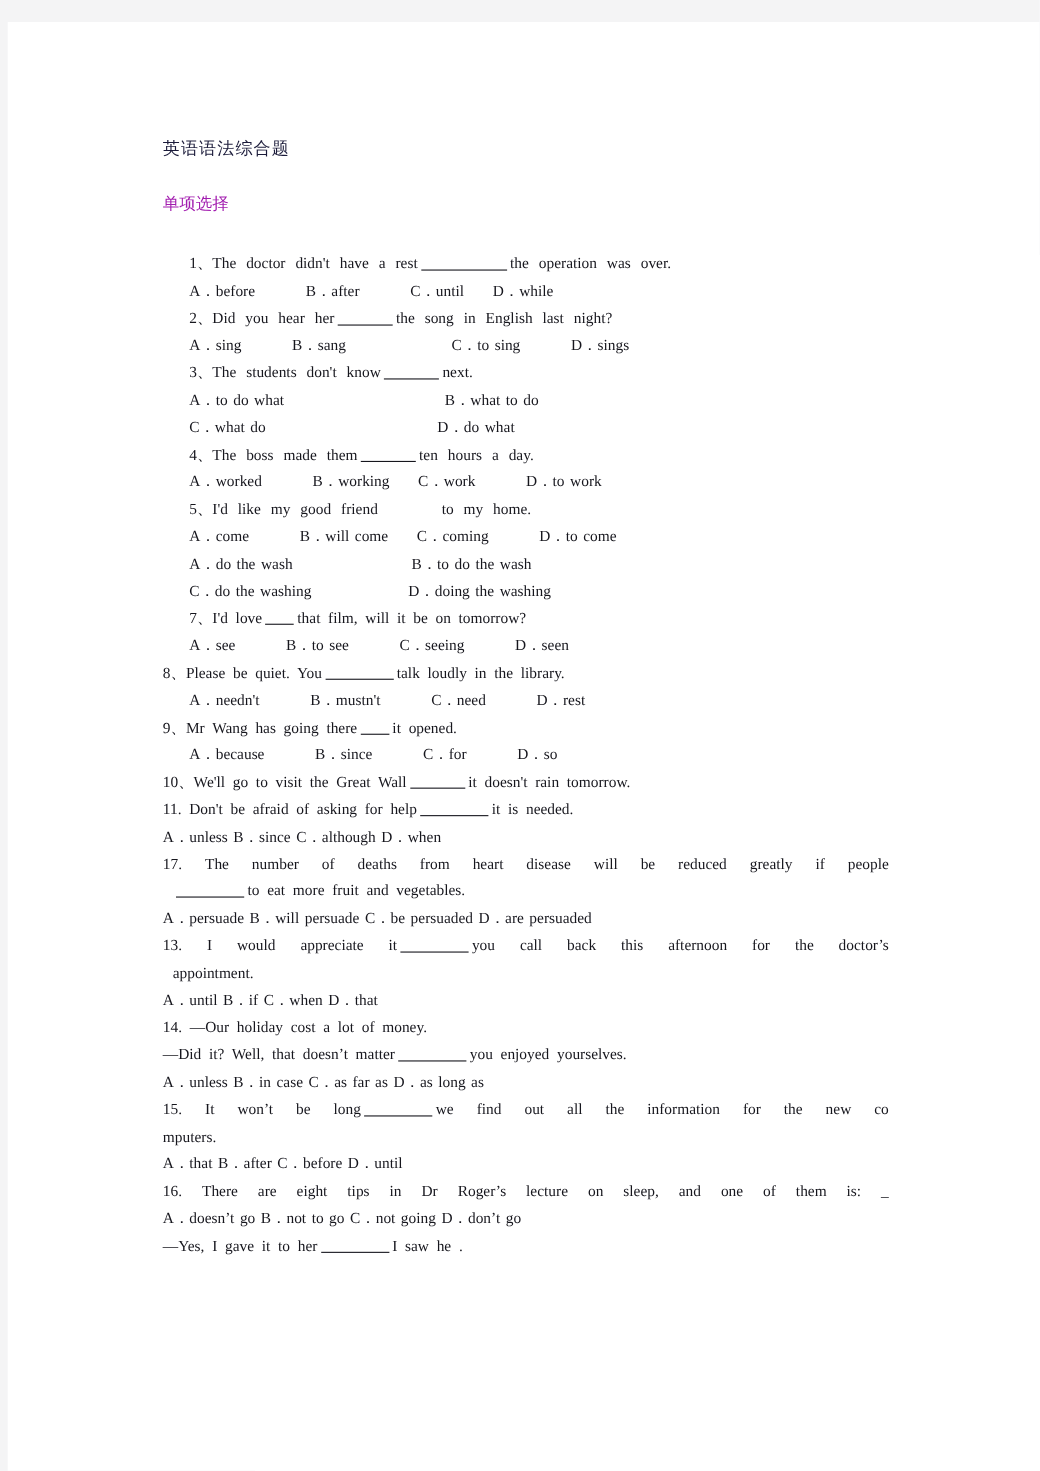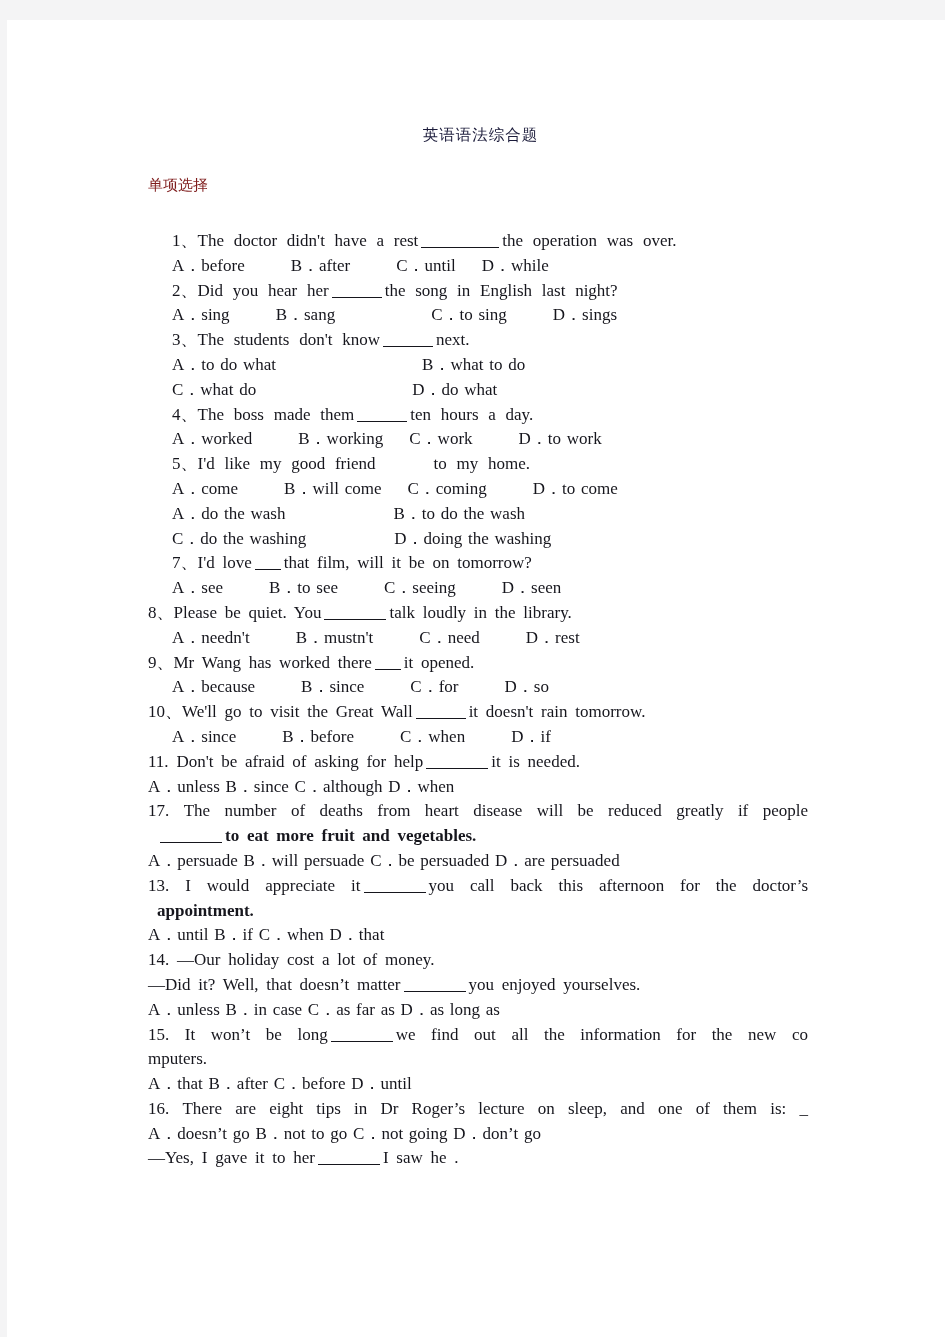--- a/index.html
+++ b/index.html
@@ -25,56 +25,56 @@
   }
 
   #content {
     position: absolute;
     left: 141px;
     top: 0;
     width: 665px;
   }
 
   .doc-title {
-    text-align: center;
+    text-align: left;
     font-size: 15.5px;
     color: #1b1b3a;
     margin: 0;
     padding-top: 105px;
     letter-spacing: 1px;
     font-weight: normal;
     font-family: "DejaVu Serif", "Liberation Serif", serif;
   }
 
   .section-label {
     font-size: 15px;
-    color: #7f1d1d;
+    color: #a21caf;
     margin: 0;
     padding-top: 30px;
     padding-left: 0;
     font-family: "DejaVu Serif", "Liberation Serif", serif;
   }
 
   
   .qblock {
     padding-top: 34px;
   }
 
   .line {
-    font-size: 17px;
+    font-size: 14px;
     line-height: 24.8px;
     color: #16161d;
     white-space: nowrap;
     font-family: "Liberation Serif", "DejaVu Serif", serif;
   }
 
   
   .indent-1 { padding-left: 24px; }
   .indent-0 { padding-left: 0px; }
-  .indent-half { padding-left: 9px; font-weight: bold; }
+  .indent-half { padding-left: 9px; }
 
   
   .just {
     white-space: normal;
     text-align: justify;
     text-align-last: justify;
     width: 660px;
   }
 
   
@@ -130,25 +130,24 @@
 
       <div class="line indent-1 sp-small"><span>A．do the wash</span><span style="display:inline-block;width:108px"></span><span>B．to do the wash</span></div>
       <div class="line indent-1 sp-small"><span>C．do the washing</span><span style="display:inline-block;width:88px"></span><span>D．doing the washing</span></div>
 
       <div class="line indent-1 sp-mid"><span>7、</span><span>I'd love</span><span class="blank b-xs"></span><span>that film, will it be on tomorrow?</span></div>
       <div class="line indent-1 sp-small"><span>A．see</span><span class="opt-gap"></span><span>B．to see</span><span class="opt-gap"></span><span>C．seeing</span><span class="opt-gap"></span><span>D．seen</span></div>
 
       <div class="line indent-0 sp-mid"><span>8、</span><span>Please be quiet. You</span><span class="blank b-lg"></span><span>talk loudly in the library.</span></div>
       <div class="line indent-1 sp-small"><span>A．needn't</span><span class="opt-gap"></span><span>B．mustn't</span><span class="opt-gap"></span><span>C．need</span><span class="opt-gap"></span><span>D．rest</span></div>
 
-      <div class="line indent-0 sp-mid"><span>9、</span><span>Mr Wang has worked there</span><span class="blank b-xs"></span><span>it opened.</span></div>
+      <div class="line indent-0 sp-mid"><span>9、</span><span>Mr Wang has going there</span><span class="blank b-xs"></span><span>it opened.</span></div>
       <div class="line indent-1 sp-small"><span>A．because</span><span class="opt-gap"></span><span>B．since</span><span class="opt-gap"></span><span>C．for</span><span class="opt-gap"></span><span>D．so</span></div>
 
       <div class="line indent-0 sp-mid"><span>10、</span><span>We'll go to visit the Great Wall</span><span class="blank b-md"></span><span>it doesn't rain tomorrow.</span></div>
-      <div class="line indent-1 sp-small"><span>A．since</span><span class="opt-gap"></span><span>B．before</span><span class="opt-gap"></span><span>C．when</span><span class="opt-gap"></span><span>D．if</span></div>
 
       <div class="line indent-0 sp-mid"><span>11.</span>&nbsp;<span>Don't be afraid of asking for help</span><span class="blank b-lg"></span><span>it is needed.</span></div>
       <div class="line indent-0 sp-small">A．unless  B．since  C．although D．when</div>
 
       <div class="line indent-0 just"><span>17.</span>&nbsp;<span>The number of deaths from heart disease will be reduced greatly if people</span></div>
       <div class="line indent-half sp-mid"><span class="blank b-lg"></span><span>to eat more fruit and vegetables.</span></div>
       <div class="line indent-0 sp-small">A．persuade  B．will persuade  C．be persuaded  D．are persuaded</div>
 
       <div class="line indent-0 just"><span>13.</span>&nbsp;<span>I would appreciate it</span><span class="blank b-lg"></span><span>you call back this afternoon for the doctor’s</span></div>
       <div class="line indent-half">appointment.</div>

